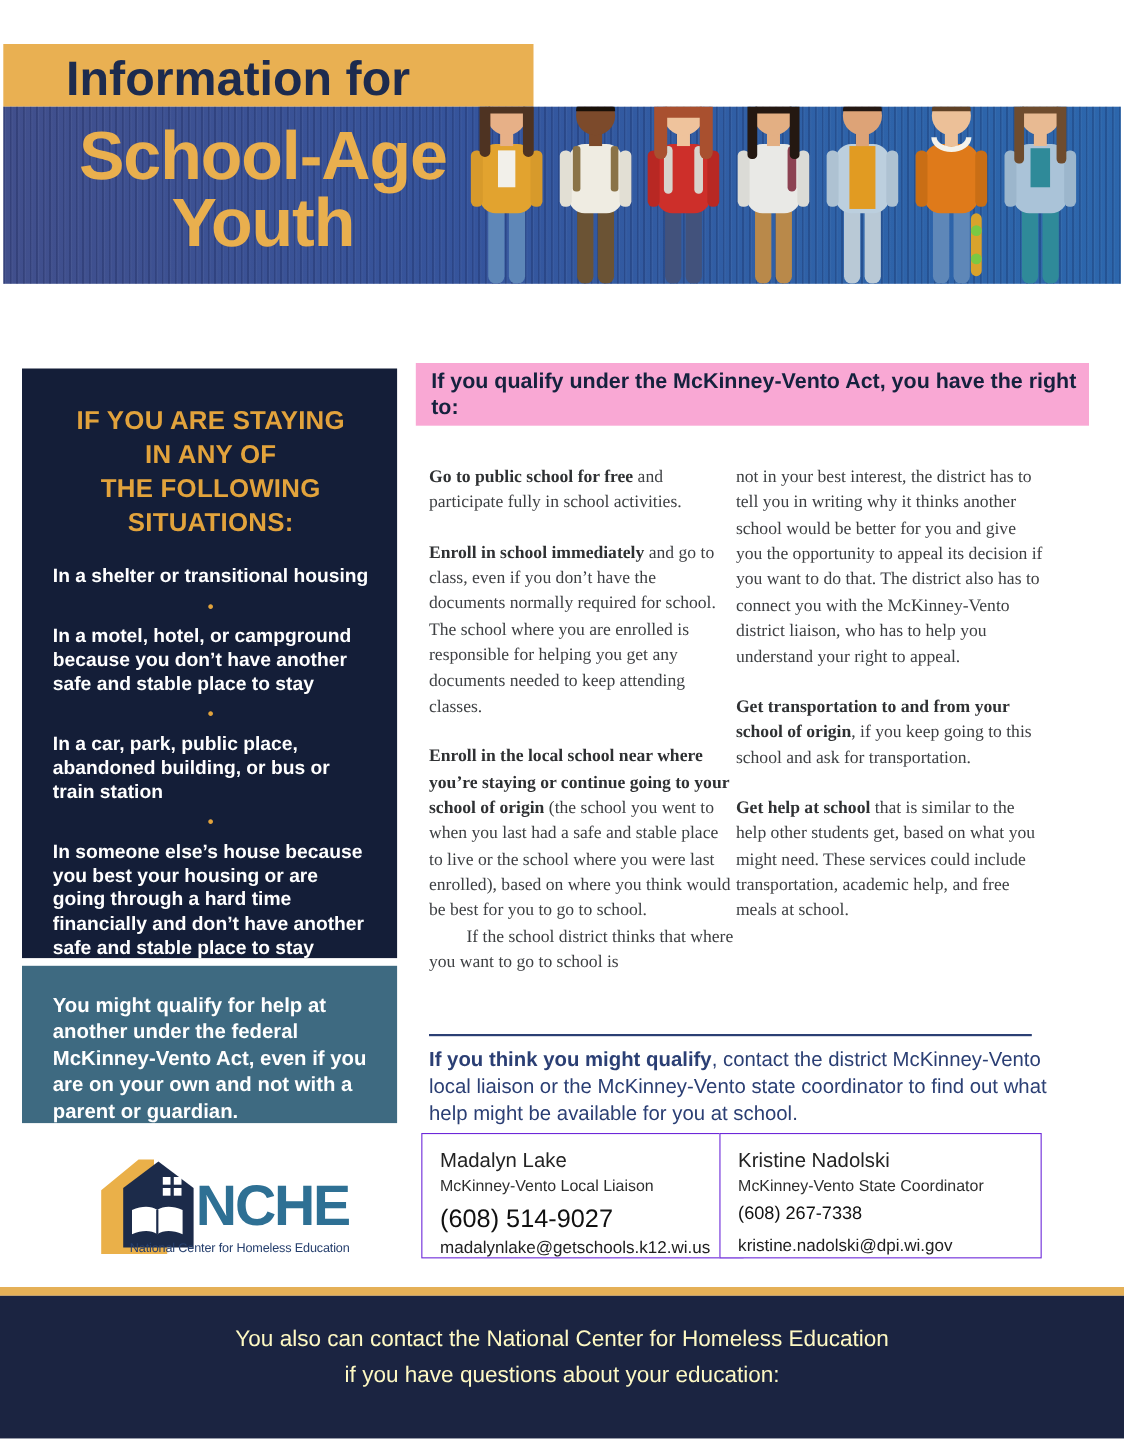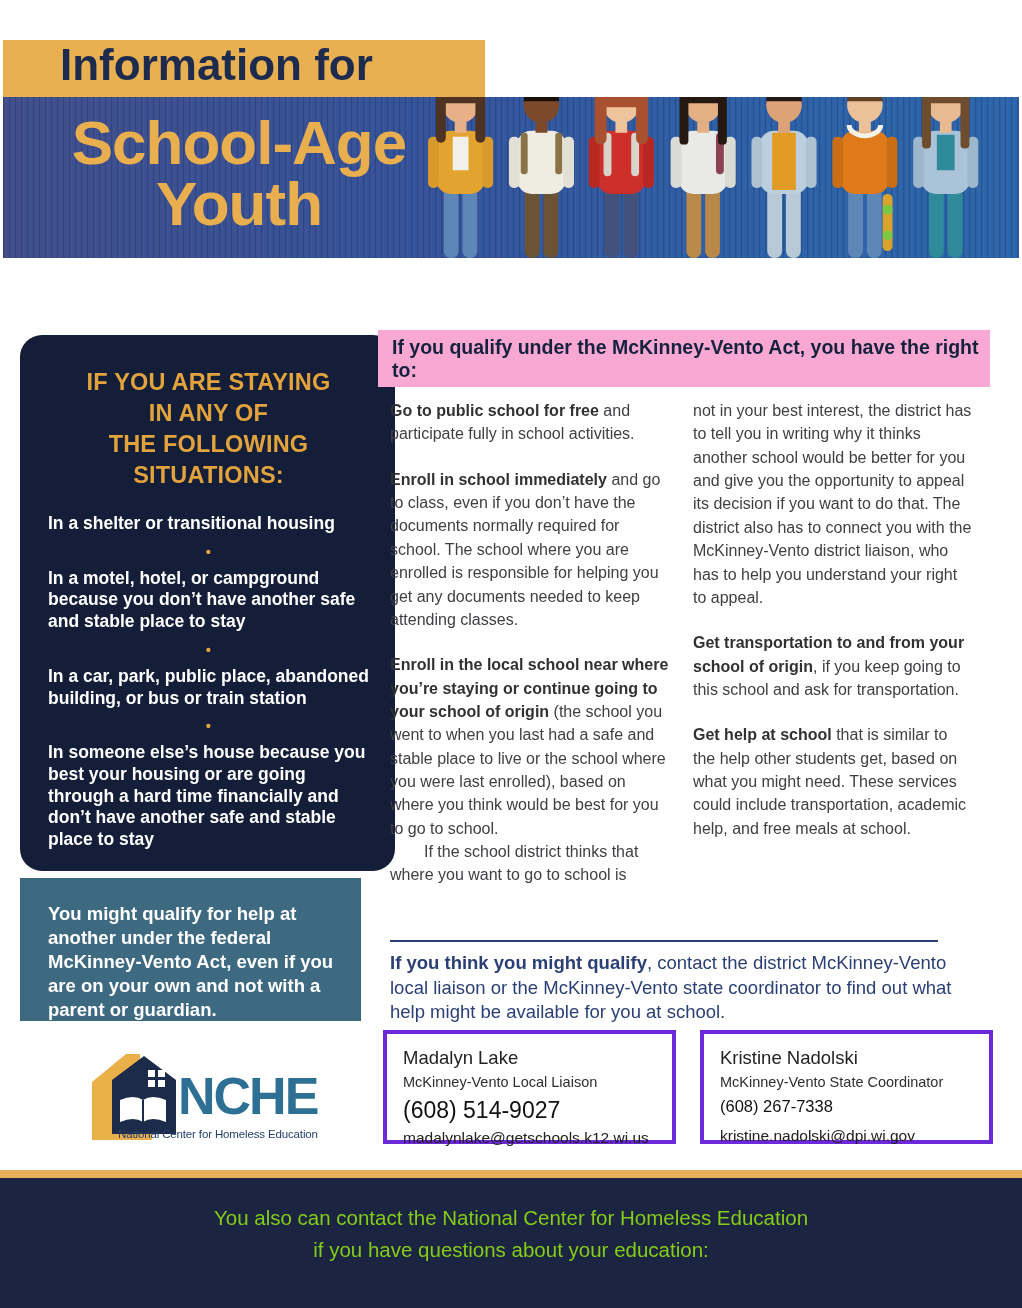--- a/index.html
+++ b/index.html
@@ -4,41 +4,41 @@
 <style>
   html,body { margin:0; padding:0; background:#ffffff; }
   .page {
     position:relative; width:1022px; height:1308px; background:#ffffff;
     font-family:"Liberation Sans", sans-serif; overflow:hidden;
   }
 
   
   .hdr-gold {
     position:absolute; left:3px; top:40px; width:482px; height:57px;
-    background:#E9B052; display:flex; align-items:flex-start; box-sizing:border-box; padding-left:57px;
+    background:#E9B052; display:flex; align-items:flex-end; box-sizing:border-box; padding-left:57px;
   }
   .hdr-gold .t1 { font-size:44px; font-weight:800; color:#1D2B4E; letter-spacing:0px; }
 
   .hero {
     position:absolute; left:3px; top:97px; width:1016px; height:161px;
     background-image:
       repeating-linear-gradient(90deg, rgba(10,18,60,0.22) 0px, rgba(10,18,60,0.22) 1px, rgba(255,255,255,0.04) 2px, transparent 3px, transparent 6px),
       linear-gradient(90deg, #414F8C 0%, #35549C 42%, #2E62A8 75%, #2C66AC 100%);
     overflow:hidden;
   }
   .hero-title {
     position:absolute; left:0; top:16px; width:472px; text-align:center;
     color:#E9AF4E; font-weight:800; font-size:62px; line-height:0.98; letter-spacing:-1px;
   }
   .hero-people { position:absolute; right:4px; bottom:0; height:212px; }
 
   
   .navy-box {
-    position:absolute; left:20px; top:335px; width:375px; height:536px;
-    background:#141E38; box-sizing:border-box; padding:32px 26px 20px 28px;border-radius:22px;
+    position:absolute; left:20px; top:335px; width:341px; height:536px;
+    background:#141E38; box-sizing:border-box; padding:32px 26px 20px 28px;
   }
   .navy-box .head {
     color:#E2A33C; text-align:center; font-weight:800; font-size:23.5px; line-height:1.32;
     white-space:pre-line; margin-bottom:22px; letter-spacing:0.2px;
   }
   .navy-box .item { color:#ffffff; font-weight:700; font-size:17.5px; line-height:1.24; }
   .navy-box .dot  { color:#E2A33C; text-align:center; font-size:15px; line-height:1; margin:9px 0; font-weight:800; }
 
   .teal-box {
     position:absolute; left:20px; top:878px; width:341px; height:143px;
@@ -48,55 +48,55 @@
 
   .logo { position:absolute; left:82px; top:1042px; }
 
   
   .rights-banner {
     position:absolute; left:378px; top:330px; width:612px; height:57px;
     background:#f9a8d4; display:flex; align-items:center; box-sizing:border-box; padding-left:14px;
     font-size:19.5px; font-weight:800; color:#15223E;
   }
   .cols {
-    position:absolute; left:390px; top:399px; width:582px; display:flex; gap:24px;
-    color:#3E4043; font-size:16px; line-height:1.46;
+    position:absolute; left:390px; top:422px; width:582px; display:flex; 
+    color:#3E4043; font-size:16px; line-height:1.46;font-family:Liberation Serif, serif;
   }
   .col { width:279px; }
   .col p { margin:0 0 22px 0; }
   .col .b { font-weight:700; color:#2F3133; }
   .col .indent { display:block; text-indent:34px; }
 
   .divider { position:absolute; left:390px; top:940px; width:548px; height:2px; background:#2B3F74; }
 
   .qualify {
     position:absolute; left:390px; top:951px; width:566px;
     color:#2B3F74; font-size:18.5px; line-height:1.33;
   }
   .qualify .b { font-weight:800; }
 
   .cbox {
     position:absolute; top:1030px; width:293px; height:114px; box-sizing:border-box;
-    background:#ffffff; border:4px solid #6d28d9; padding:13px 16px;
+    background:#ffffff; border:1px solid #6d28d9; padding:13px 16px;
   }
   .cbox.left  { left:383px; }
-  .cbox.right { left:700px; }
+  .cbox.right { left:654px; }
   .cbox .nm  { font-size:18.5px; color:#232323; margin-bottom:5px; }
   .cbox .rl  { font-size:14.5px; color:#2e2e2e; margin-bottom:7px; }
   .cbox .ph-big   { font-size:23px; color:#111; margin-bottom:5px; }
   .cbox .ph-small { font-size:16.5px; color:#111; margin-bottom:11px; }
   .cbox .em  { font-size:15.5px; color:#202020; }
 
   
   .gold-strip { position:absolute; left:0; top:1170px; width:1022px; height:8px; background:#E5B057; }
   .footer {
     position:absolute; left:0; top:1178px; width:1022px; height:130px; background:#1B2441;
     text-align:center; box-sizing:border-box; padding-top:24px;
   }
-  .footer .ln { color:#84cc16; font-size:20.5px; line-height:1.55; }
+  .footer .ln { color:#fef9c3; font-size:20.5px; line-height:1.55; }
   .footer .contact { margin-top:13px; color:#E8A93E; font-size:23px; font-weight:800; }
   .footer .sep { color:#E8A93E; padding:0 10px; }
 </style>
 </head>
 <body>
 
 <div class="page">
 
   <div class="hdr-gold">
     <div class="t1">Information for</div>

